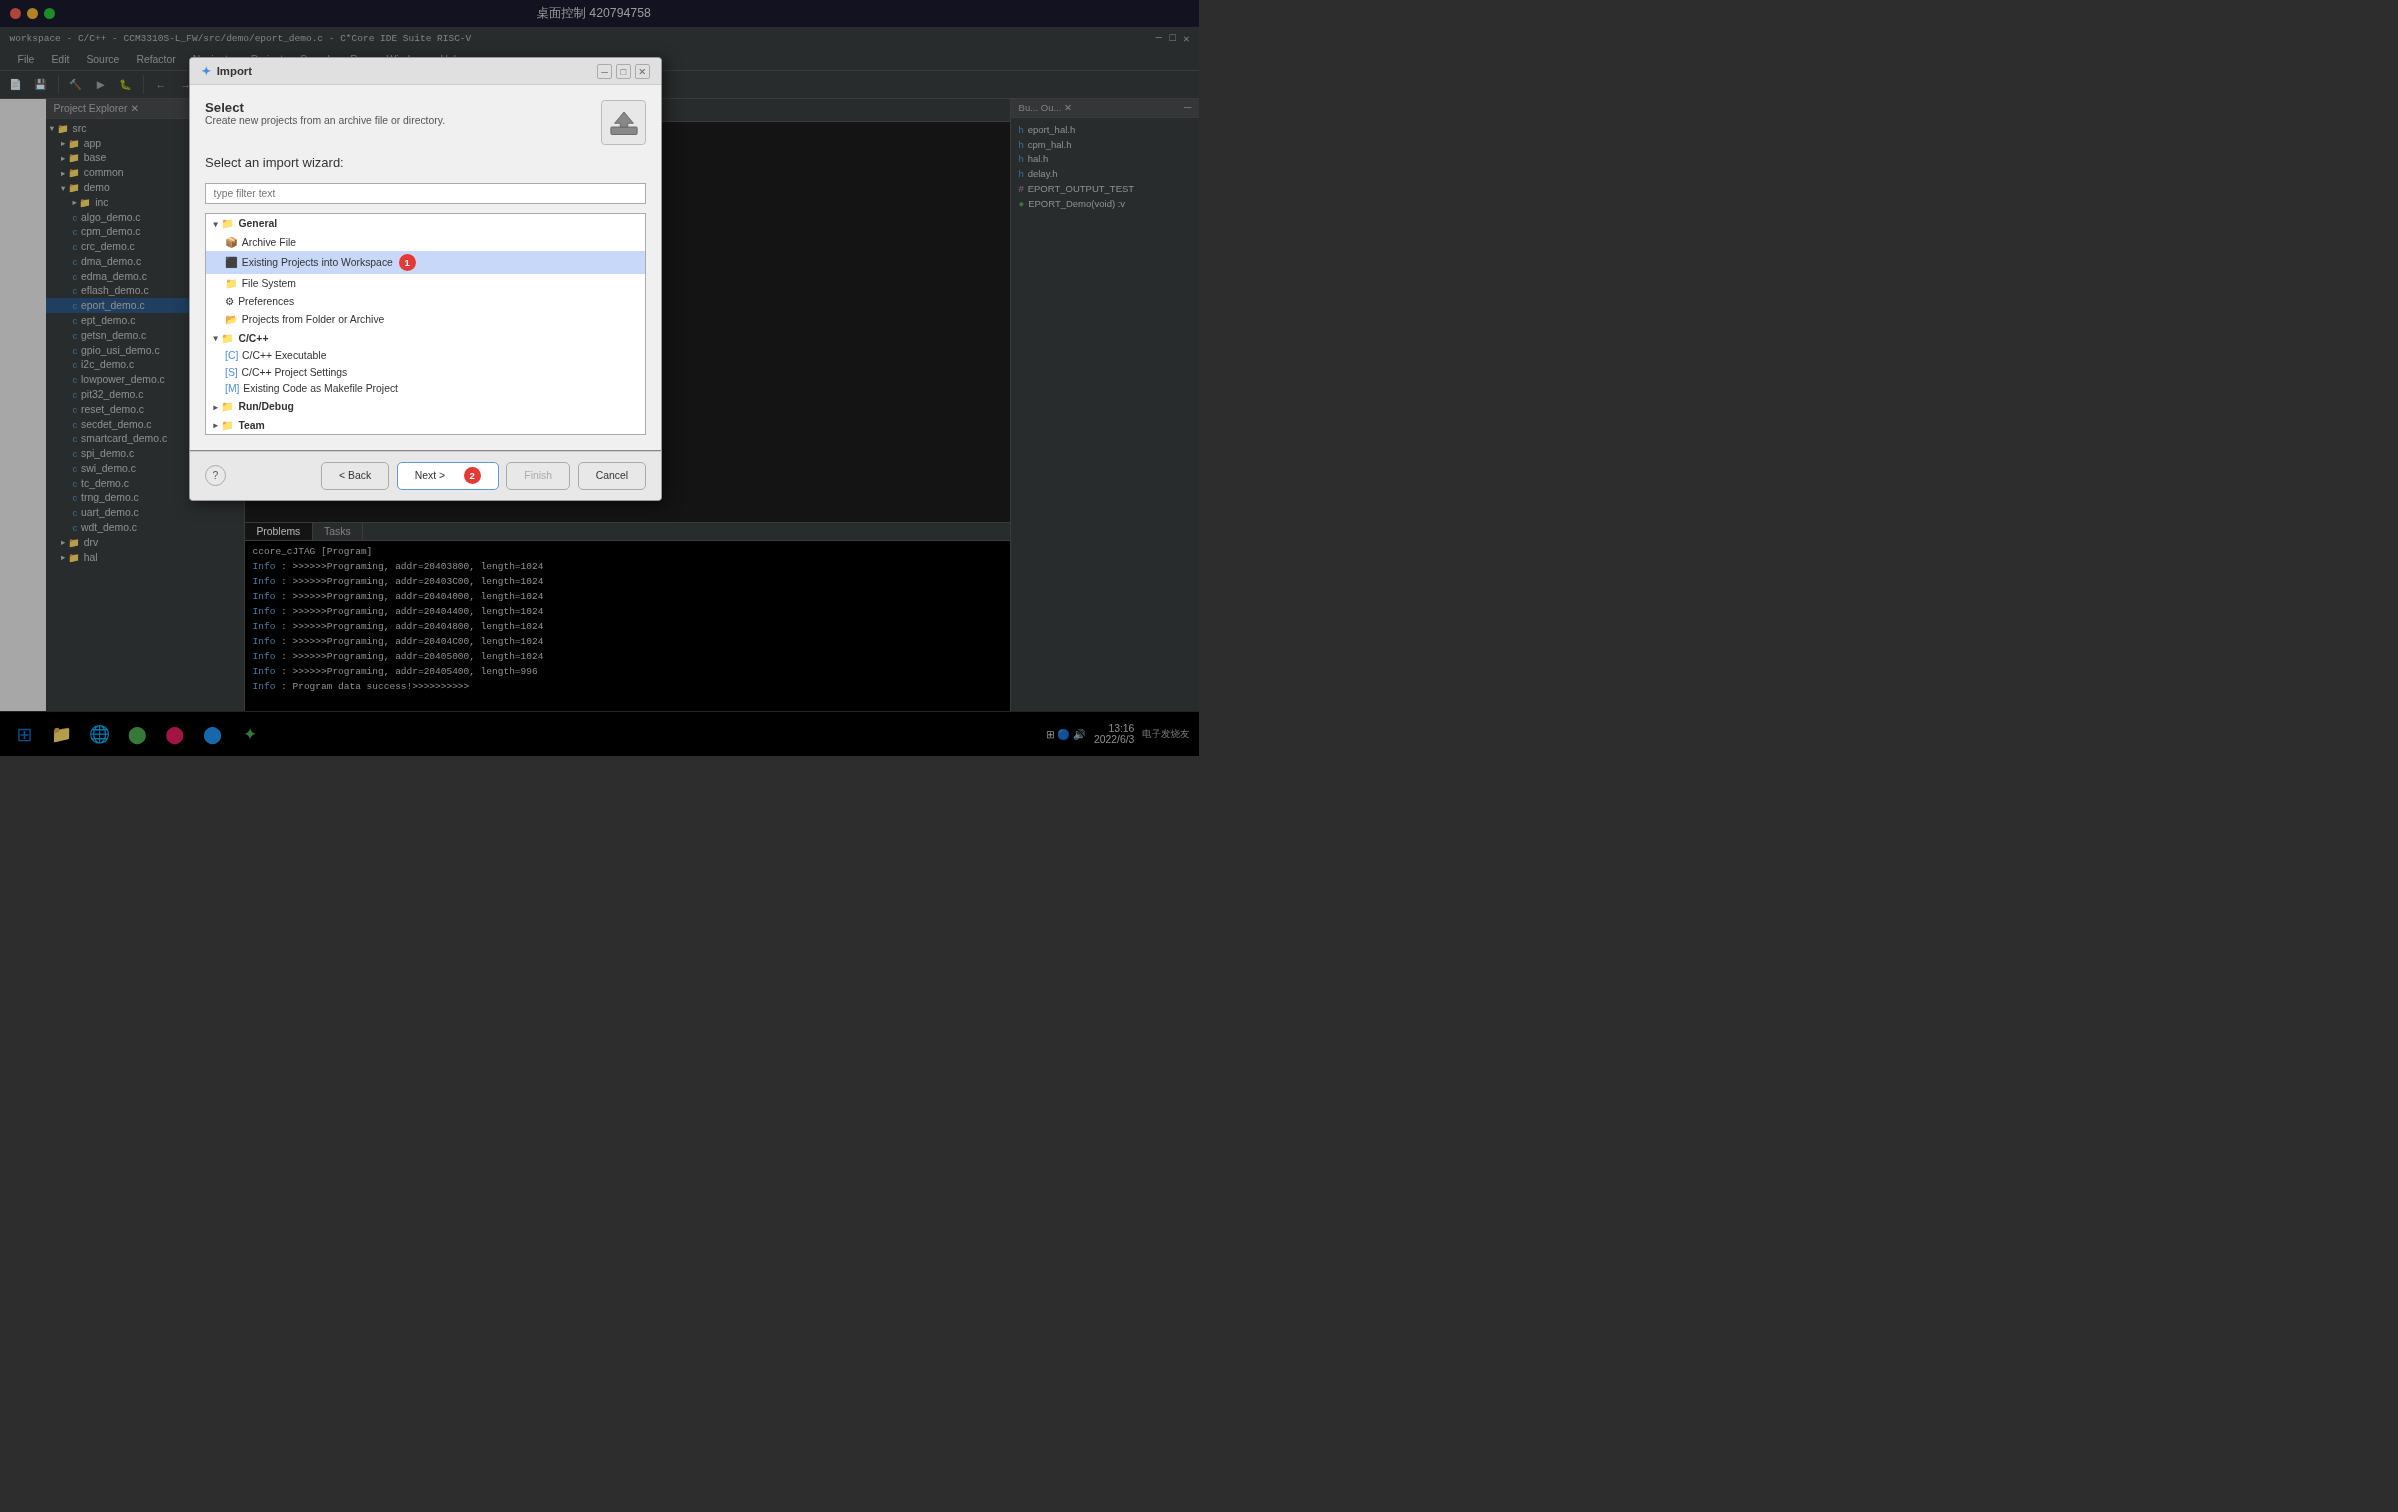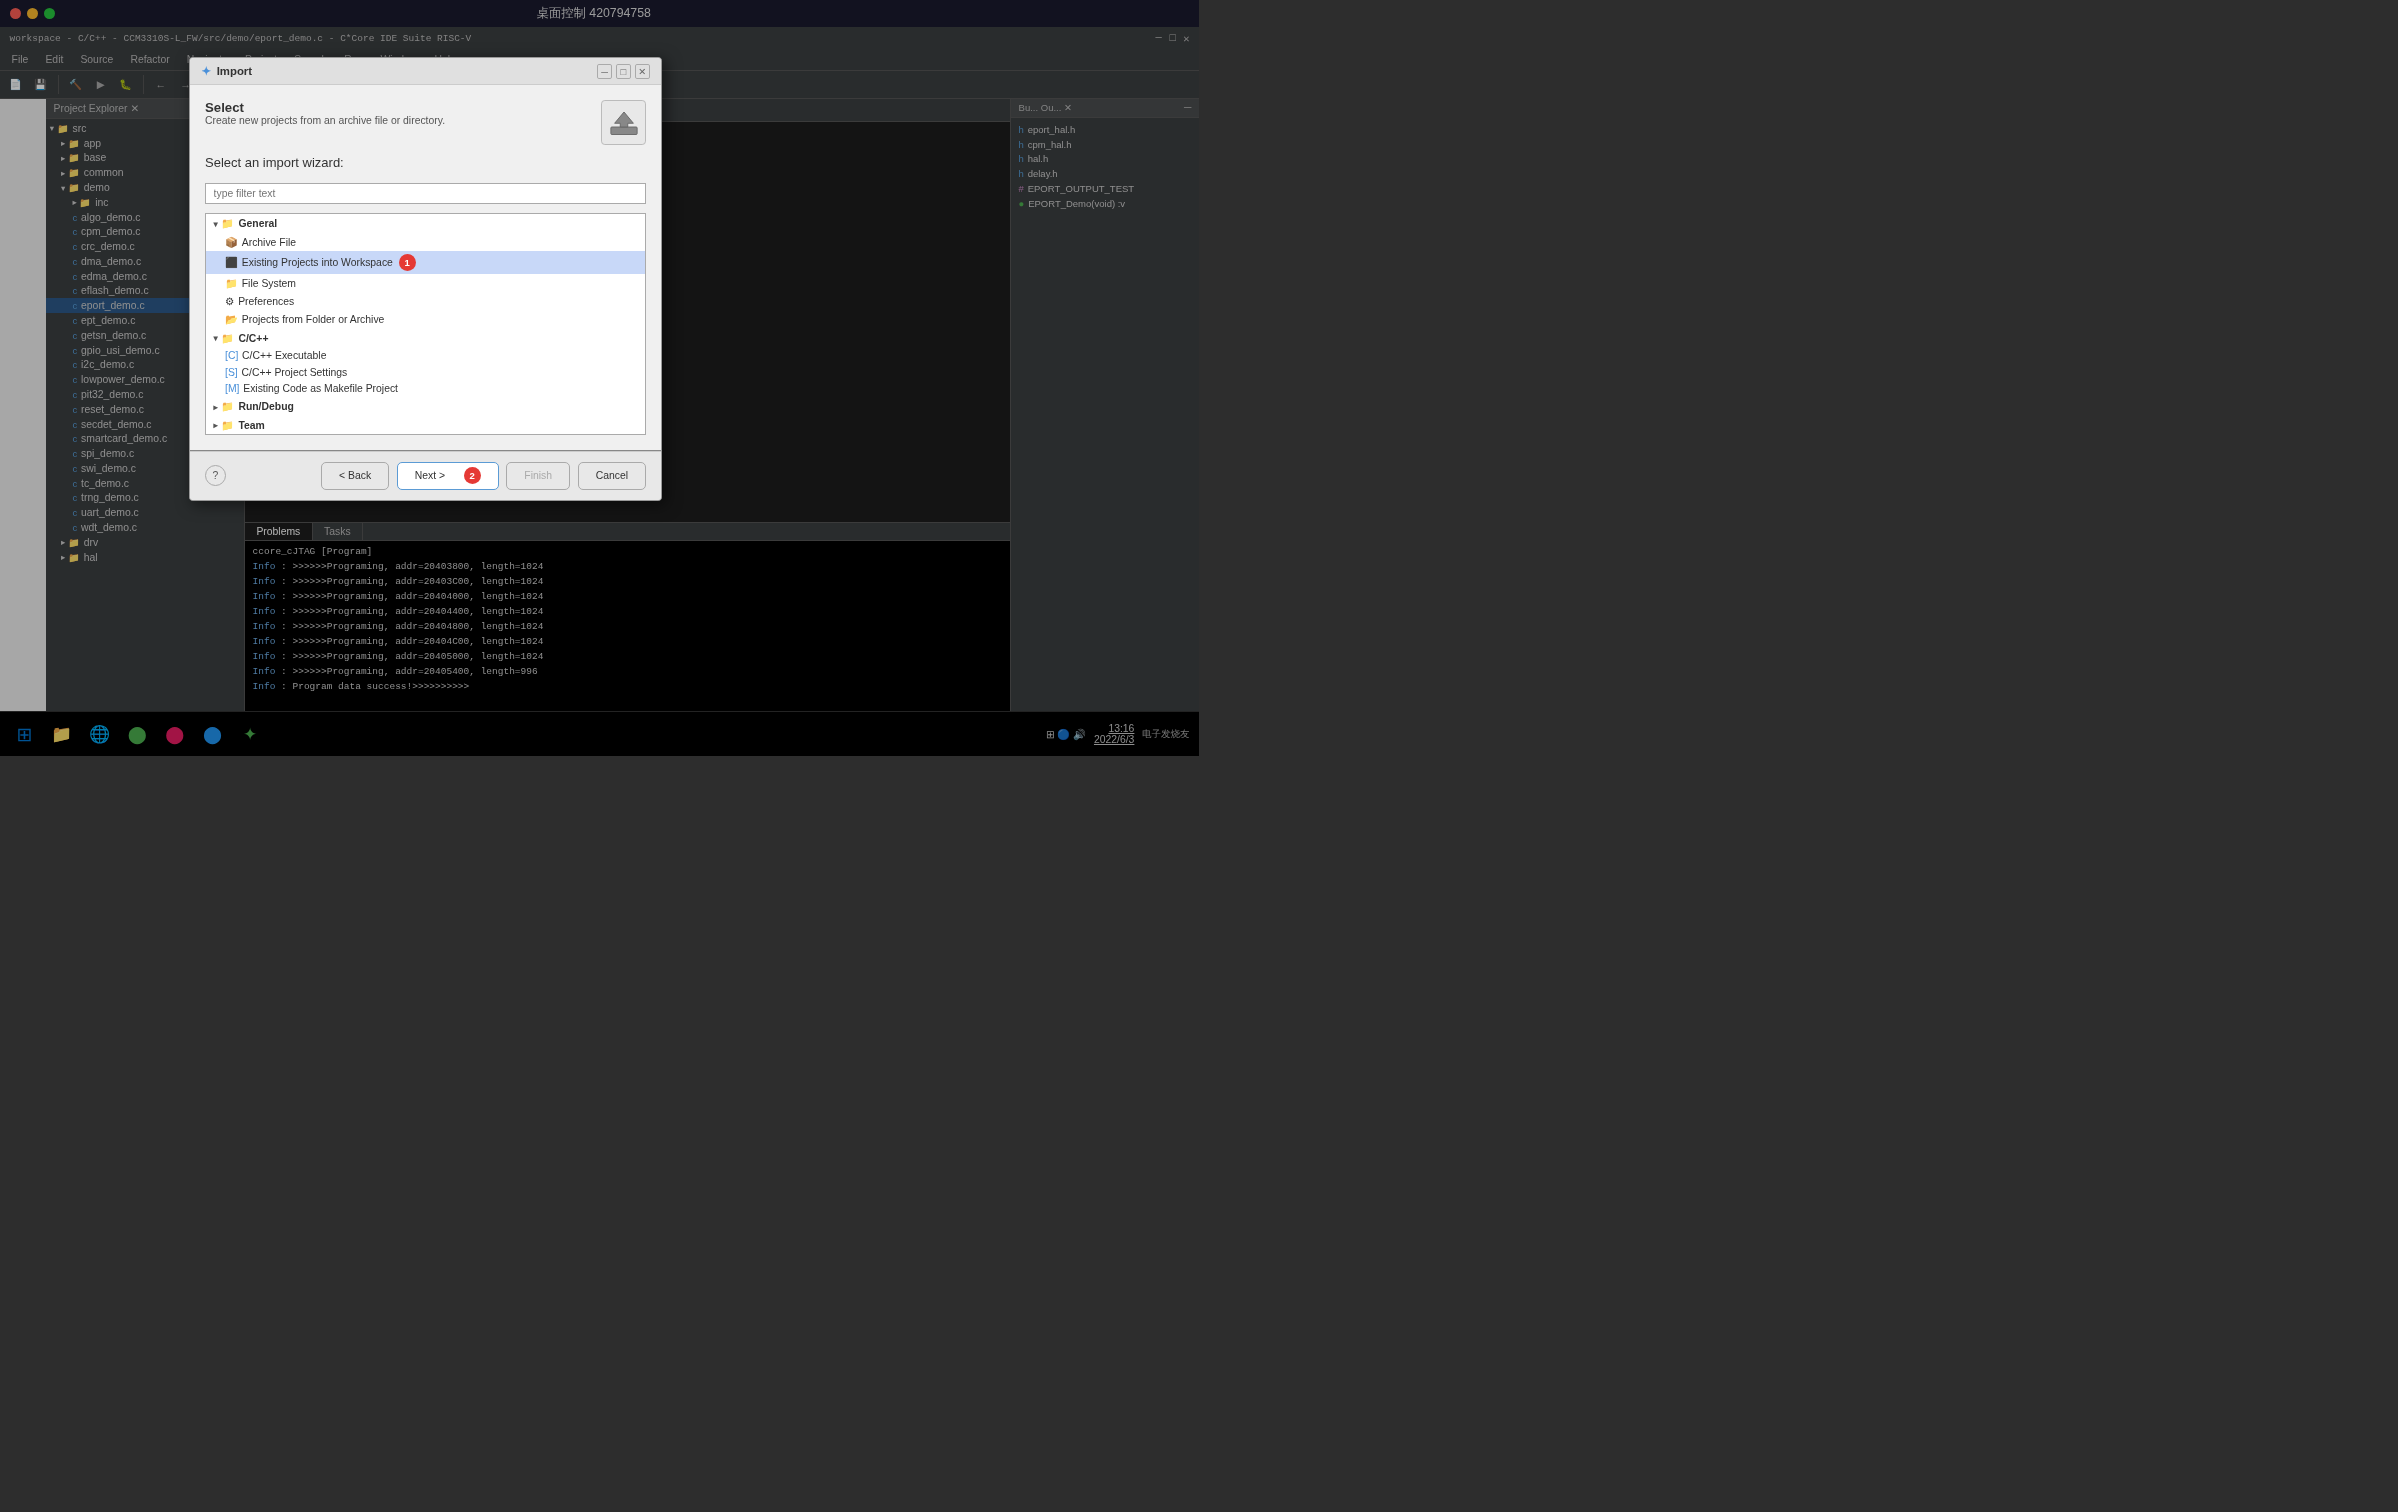--- a/index.html
+++ b/index.html
@@ -58,21 +58,21 @@
       justify-content: space-between;
       font-family: Liberation Mono, monospace;
     }
 
     
     .menu-bar {
       background: #3c3f41;
       height: 21px;
       display: flex;
       align-items: center;
-      padding: 0 4px;
+      padding: 0 10px;
       gap: 1.9px;
       border-bottom: 0.9px solid #555;
     }
     .menu-item {
       color: #bbb;
       padding: 1.9px 7.6px;
       font-size: 10.4px;
       cursor: pointer;
     }
 
@@ -436,21 +436,20 @@
       font-size: 17px;
     }
     .taskbar-right {
       display: flex; align-items: center; gap: 7.6px;
       color: #ccc; font-size: 10.4px;
     }
     .taskbar-clock {
       text-align: right;
       font-size: 10.4px;
       color: #ccc;
-      text-decoration: underline;
     }
   </style>
 </head>
 <body>
 
 <div class="title-bar">
   <div class="title-bar-controls">
     <div class="title-circle red"></div>
     <div class="title-circle yellow"></div>
     <div class="title-circle green"></div>

